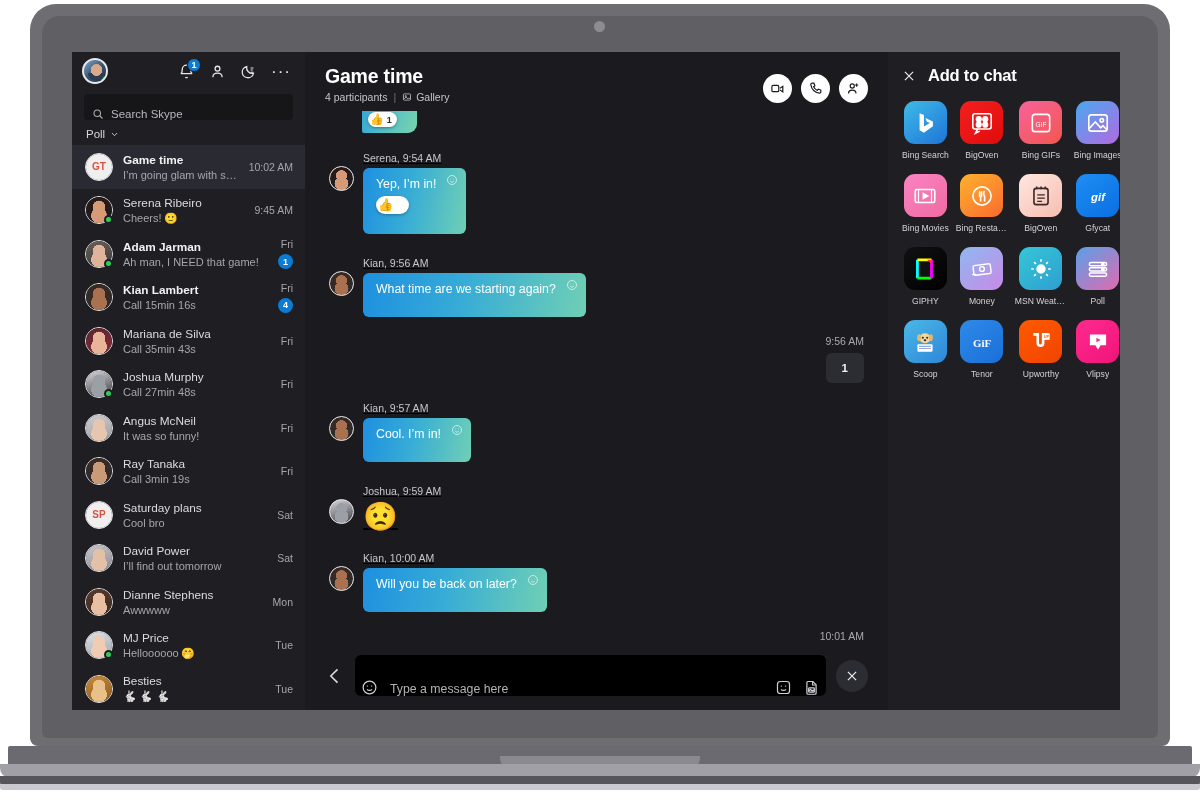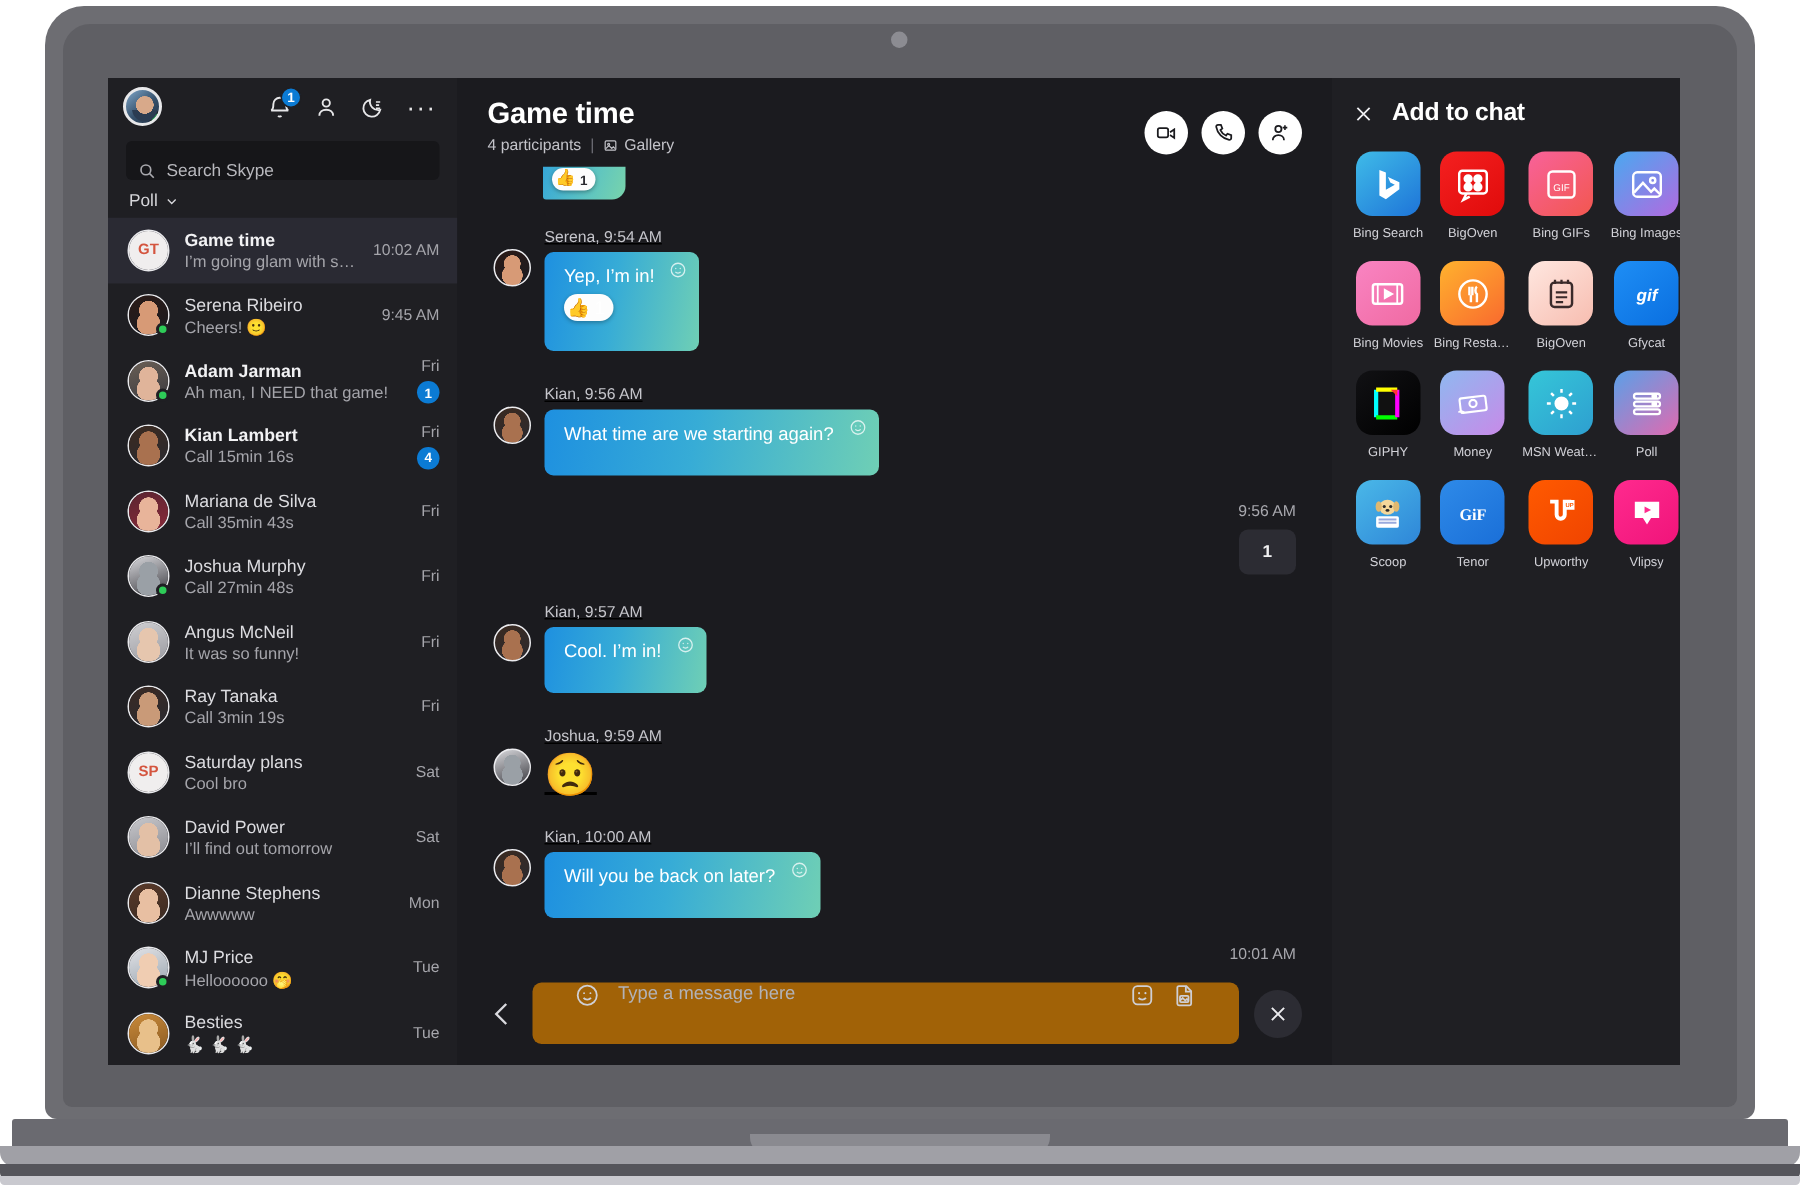--- a/index.html
+++ b/index.html
@@ -181,22 +181,22 @@
     background: #2c2c33; color: #f0f0f2; font-size: 12.3px; line-height: 16px;
     padding: 8px 14px; border-radius: 6px; display:inline-block;
   }
   .obubble.num { padding: 7px 16px; font-weight: bold; font-size: 11.5px; }
 
   
   .compose { padding: 6px 20px 14px 20px; display: flex; align-items: center; gap: 10px; }
   .backbtn { width: 20px; height: 20px; color: #d9d9de; cursor:pointer; flex:0 0 20px;}
   .backbtn svg { width:20px; height:20px; }
   .inputbar {
-    flex: 1; height: 41px; background: #a16207; border-radius: 6px;
-    display: flex; align-items: flex-start; padding: 0 28px; gap: 12px; cursor: text;
+    flex: 1; height: 41px; background: #000000; border-radius: 6px;
+    display: flex; align-items: flex-end; padding: 0 6px; gap: 12px; cursor: text;
   }
   .inputbar .emoji-btn svg { width: 17px; height: 17px; color: #cfcfd5; display:block;}
   .inputbar input {
     flex: 1; background: transparent; border: none; outline: none;
     color: #fff; font-size: 12.3px; font-family: "Liberation Sans", sans-serif;
   }
   .inputbar input::placeholder { color: #b2b2b8; }
   .inp-actions { display:flex; gap: 11px; align-items:center; }
   .inp-actions svg { width: 17px; height: 17px; color: #cfcfd5; display:block; cursor:pointer;}
   .closebtn {

